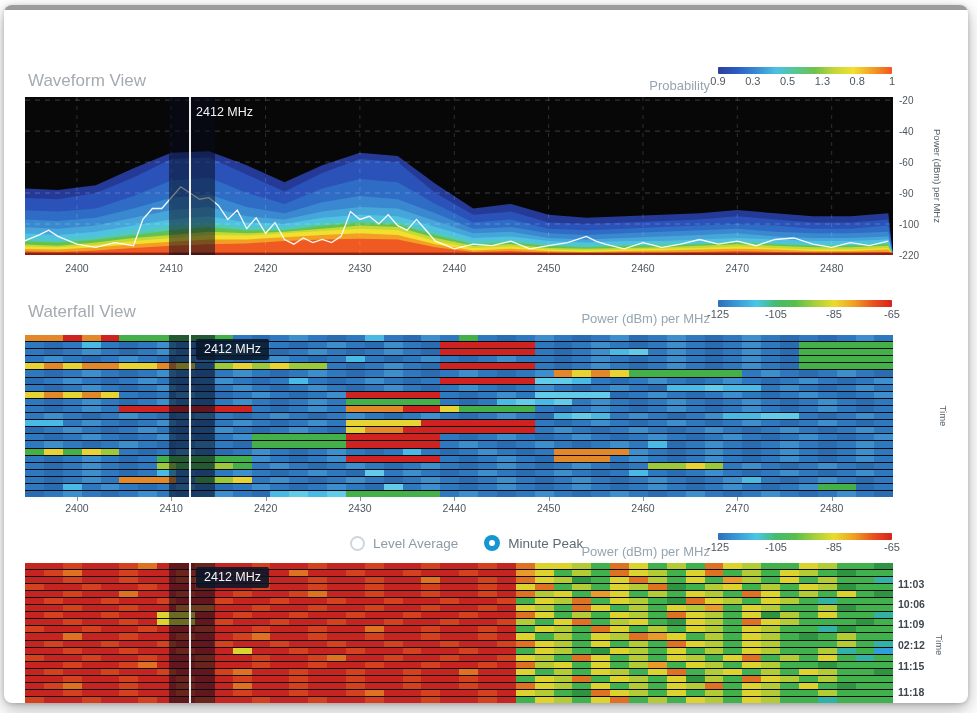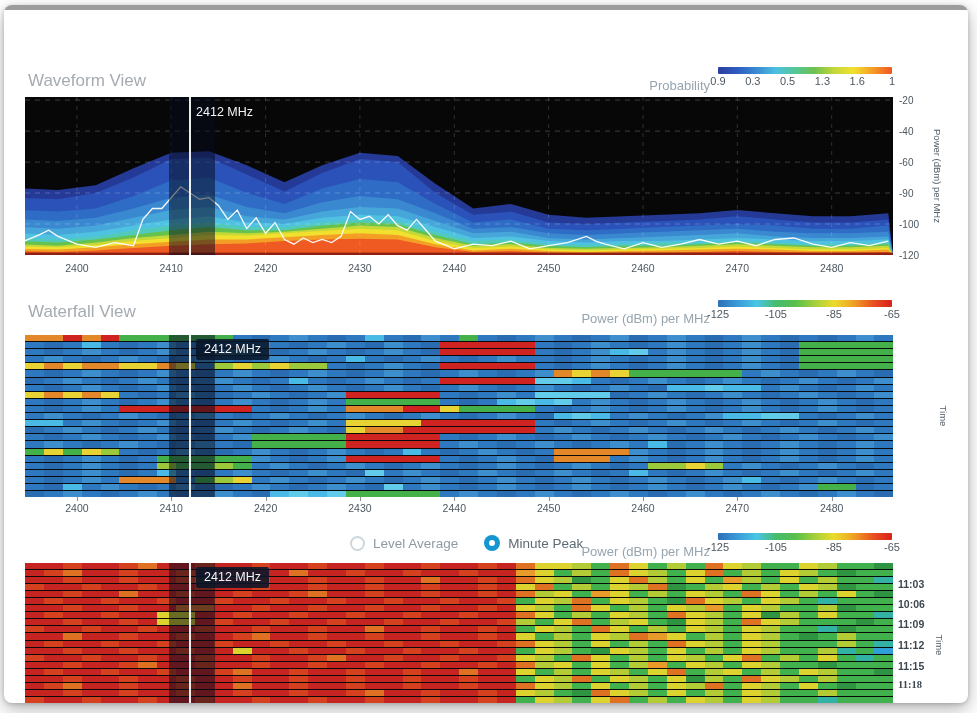--- a/index.html
+++ b/index.html
@@ -67,21 +67,21 @@
   <div class="section-title" style="top:66px;">Waveform View</div>
   <div class="legend" style="top:62px; right:76px;">
     <span class="legend-label">Probability</span>
     <div class="legend-scale">
       <div class="legend-bar" id="prob-bar" style="background-image: linear-gradient(to right, rgb(43, 63, 157), rgb(45, 92, 194), rgb(58, 139, 210), rgb(76, 192, 226), rgb(85, 199, 149), rgb(111, 192, 79), rgb(195, 215, 58), rgb(242, 224, 46), rgb(244, 157, 38), rgb(242, 86, 34));"></div>
       <div class="legend-ticks" id="prob-ticks">
           <span style="left: 0%;">0.9</span>
           <span style="left: 20%;">0.3</span>
           <span style="left: 40%;">0.5</span>
           <span style="left: 60%;">1.3</span>
-          <span style="left: 80%;">1.6</span>
+          <span style="left: 80%;">0.8</span>
           <span style="left: 100%;">1</span>
         </div>
     </div>
   </div>
   <div class="chart" id="waveform-chart">
       <svg viewBox="0 0 868 158" preserveAspectRatio="none" style="position: absolute; left: 0px; top: 0px; width: 868px; height: 158px;">
         <path d="M-4.7,91.4 L-4.7,91.4 L33.0,92.9 L70.8,88.3 L108.5,71.3 L146.2,55.8 L184.0,54.2 L221.7,68.2 L259.5,85.2 L297.2,68.2 L334.9,55.8 L372.7,58.9 L410.4,86.7 L448.2,111.5 L485.9,106.9 L523.6,117.7 L561.4,120.8 L599.1,119.3 L636.8,117.7 L674.6,116.2 L712.3,113.1 L750.1,116.2 L787.8,119.3 L825.5,119.3 L863.3,116.2 L868,158 L0,158 Z" fill="#253a97"></path>
         <path d="M-4.7,100.7 L-4.7,100.7 L33.0,102.2 L70.8,96.0 L108.5,80.5 L146.2,62.0 L184.0,60.4 L221.7,77.5 L259.5,94.5 L297.2,75.9 L334.9,62.0 L372.7,65.1 L410.4,96.0 L448.2,117.7 L485.9,114.6 L523.6,125.5 L561.4,127.0 L599.1,125.5 L636.8,123.9 L674.6,122.4 L712.3,119.3 L750.1,122.4 L787.8,125.5 L825.5,125.5 L863.3,122.4 L868,158 L0,158 Z" fill="#2a52b8"></path>
         <path d="M-4.7,113.1 L-4.7,113.1 L33.0,114.6 L70.8,111.5 L108.5,99.1 L146.2,83.6 L184.0,80.5 L221.7,96.0 L259.5,106.9 L297.2,91.4 L334.9,82.1 L372.7,85.2 L410.4,106.9 L448.2,125.5 L485.9,122.4 L523.6,131.7 L561.4,133.2 L599.1,131.7 L636.8,130.1 L674.6,128.6 L712.3,127.0 L750.1,128.6 L787.8,131.7 L825.5,131.7 L863.3,128.6 L868,158 L0,158 Z" fill="#2f6cc6"></path>
         <path d="M-4.7,122.4 L-4.7,122.4 L33.0,123.9 L70.8,120.8 L108.5,111.5 L146.2,100.7 L184.0,97.6 L221.7,110.0 L259.5,116.2 L297.2,105.3 L334.9,99.1 L372.7,102.2 L410.4,116.2 L448.2,131.7 L485.9,130.1 L523.6,136.3 L561.4,137.9 L599.1,136.3 L636.8,134.8 L674.6,133.2 L712.3,131.7 L750.1,134.8 L787.8,136.3 L825.5,136.3 L863.3,134.8 L868,158 L0,158 Z" fill="#3a88d0"></path>
@@ -124,21 +124,21 @@
       <span style="left: 618px;">2460</span>
       <span style="left: 712.3px;">2470</span>
       <span style="left: 806.7px;">2480</span>
     </div>
   <div class="y-axis" style="top:92px; height:158px; left:889px;" id="wf-yaxis">
       <span style="top: 3.1px; right: auto; left: 6px;">-20</span>
       <span style="top: 34.1px; right: auto; left: 6px;">-40</span>
       <span style="top: 65.1px; right: auto; left: 6px;">-60</span>
       <span style="top: 96px; right: auto; left: 6px;">-90</span>
       <span style="top: 127px; right: auto; left: 6px;">-100</span>
-      <span style="top: 158px; right: auto; left: 6px;">-120</span>
+      <span style="top: 158px; right: auto; left: 6px;">-220</span>
     </div>
   <div class="rot-label" style="left:928px; top:171px;">Power (dBm) per MHz</div>
 
   <div class="section-title" style="top:297px;">Waterfall View</div>
   <div class="legend" style="top:295px; right:76px;">
     <span class="legend-label">Power (dBm) per MHz</span>
     <div class="legend-scale">
       <div class="legend-bar" id="power-bar-1" style="background-image: linear-gradient(to right, rgb(45, 111, 186), rgb(58, 155, 214), rgb(73, 198, 230), rgb(69, 187, 110), rgb(88, 191, 76), rgb(165, 207, 58), rgb(234, 220, 45), rgb(240, 162, 36), rgb(233, 83, 31), rgb(216, 32, 28));"></div>
       <div class="legend-ticks" id="power-ticks-1">
           <span style="left: 0%;">-125</span>
@@ -2263,18 +2263,18 @@
         <div class="hm-cell" style="background: rgb(65, 177, 77);"></div>
       </div>
       <div class="marker-band" style="left: 144.4px; width: 45.3px;"></div>
       <div class="marker-line" style="left: 164.4px;"></div>
       <div class="marker-label chip" style="left: 171.1px;">2412 MHz</div>
     </div>
   <div class="time-axis" style="top:558px; height:140px;" id="amb-times">
       <span style="top: 21px;">11:03</span>
       <span style="top: 41px;">10:06</span>
       <span style="top: 61px;">11:09</span>
-      <span style="top: 82px;">11:12</span>
+      <span style="top: 82px;">02:12</span>
       <span style="top: 103px;">11:15</span>
-      <span style="top: 121px; font-family: Liberation Serif, serif;">11:18</span>
+      <span style="top: 129px;">11:18</span>
     </div>
   <div class="rot-label" style="left:930px; top:640px;">Time</div>
 </div>
 
 </body></html>

